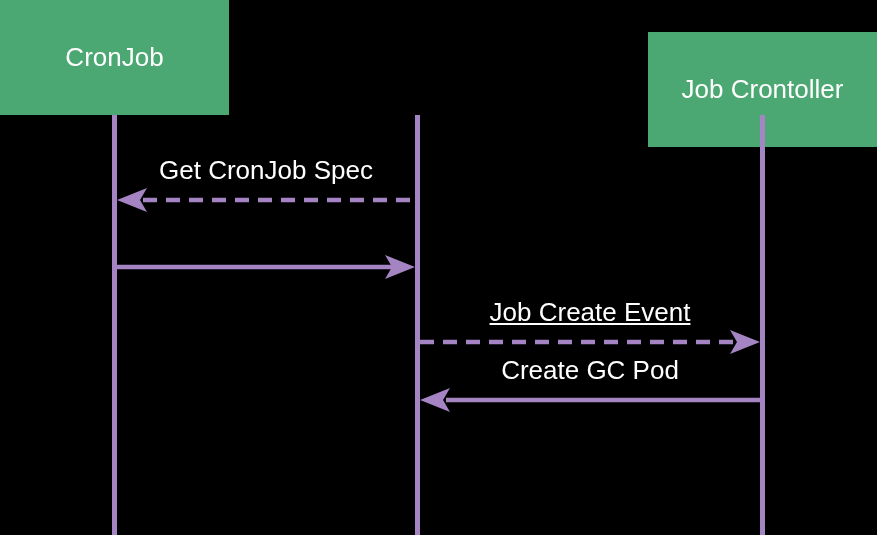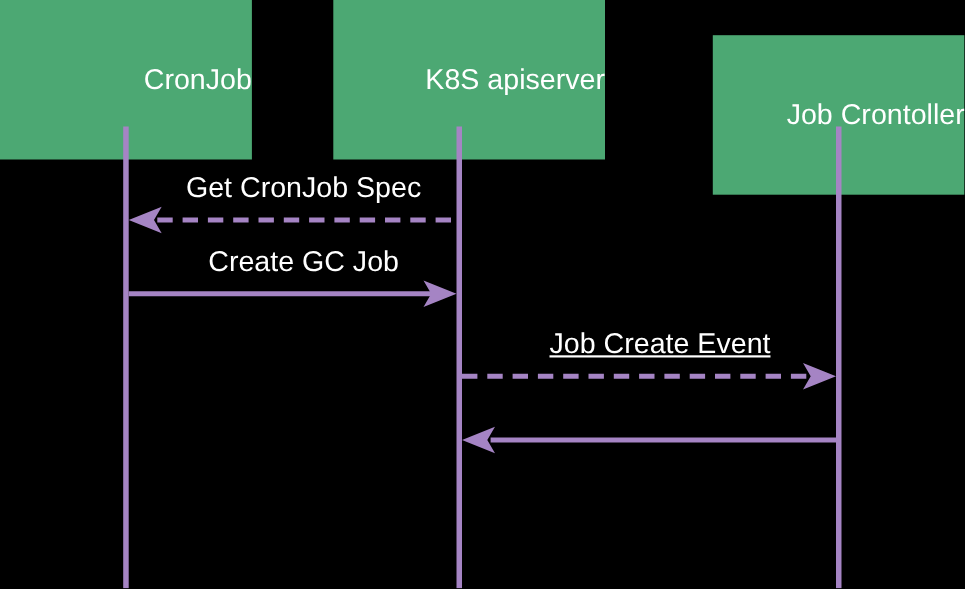--- a/index.html
+++ b/index.html
@@ -11,25 +11,25 @@
     position: relative;
     width: 877px;
     height: 535px;
     background: #000000;
     overflow: hidden;
     font-family: "Liberation Sans", sans-serif;
   }
   .actor {
     position: absolute;
     top: 0;
-    height: 145px;
+    height: 115px;
     background: #4ca873;
     display: flex;
     align-items: center;
-    justify-content: flex-end;
+    justify-content: center;
   }
   .actor-label {
     color: #ffffff;
     font-size: 26px;
     font-weight: 400;
     white-space: nowrap;
   }
   .lifeline {
     position: absolute;
     top: 115px;
@@ -38,21 +38,20 @@
     background: #a584c4;
   }
   .msg-label {
     position: absolute;
     color: #ffffff;
     font-size: 26px;
     font-weight: 400;
     text-align: center;
     line-height: 30px;
     white-space: nowrap;
-    padding-left: 10px;
   }
   .msg-svg {
     position: absolute;
     overflow: visible;
     display: block;
   }
   .msg-line {
     stroke: #a584c4;
     stroke-width: 4.5;
     fill: none;
@@ -66,47 +65,44 @@
   }
 </style>
 </head>
 <body>
 
 <div class="canvas">
 
   <div class="actor" style="left:0; width:229px;">
     <span class="actor-label">CronJob</span>
   </div>
-  <div class="actor" style="left:303px; width:247px;">
-    <span class="actor-label">K8S apiserver</span>
-  </div>
   <div class="actor" style="left:648px; width:229px;margin-top:32px;">
     <span class="actor-label">Job Crontoller</span>
   </div>
 
   <div class="lifeline" style="left:112px;"></div>
   <div class="lifeline" style="left:415px;"></div>
   <div class="lifeline" style="left:760px;"></div>
 
   <div class="msg-label" style="left:117px; top:155px; width:298px;">Get CronJob Spec</div>
   <svg class="msg-svg" style="left:117px; top:185px;" width="298" height="30" aria-hidden="true">
     <line class="msg-line dashed" x1="26" y1="15" x2="298" y2="15"></line>
     <polygon class="msg-arrowhead" points="0,15 30,3 23,15 30,27"></polygon>
   </svg>
 
-  <div class="msg-label" style="left:117px; top:222px; width:298px;">Create GC Job</div>
   <svg class="msg-svg" style="left:117px; top:252px;" width="298" height="30" aria-hidden="true">
     <line class="msg-line" x1="0" y1="15" x2="276" y2="15"></line>
     <polygon class="msg-arrowhead" points="298,15 268,3 275,15 268,27"></polygon>
   </svg>
 
   <div class="msg-label" style="left:420px; top:297px; width:340px;text-decoration:underline;">Job Create Event</div>
   <svg class="msg-svg" style="left:420px; top:327px;" width="340" height="30" aria-hidden="true">
     <line class="msg-line dashed" x1="0" y1="15" x2="314" y2="15"></line>
     <polygon class="msg-arrowhead" points="340,15 310,3 317,15 310,27"></polygon>
   </svg>
 
+  <div class="msg-label" style="left:420px; top:355px; width:340px;">Create GC Pod</div>
   <svg class="msg-svg" style="left:420px; top:385px;" width="340" height="30" aria-hidden="true">
     <line class="msg-line" x1="26" y1="15" x2="340" y2="15"></line>
     <polygon class="msg-arrowhead" points="0,15 30,3 23,15 30,27"></polygon>
   </svg>
 
 </div>
 
 </body></html>

